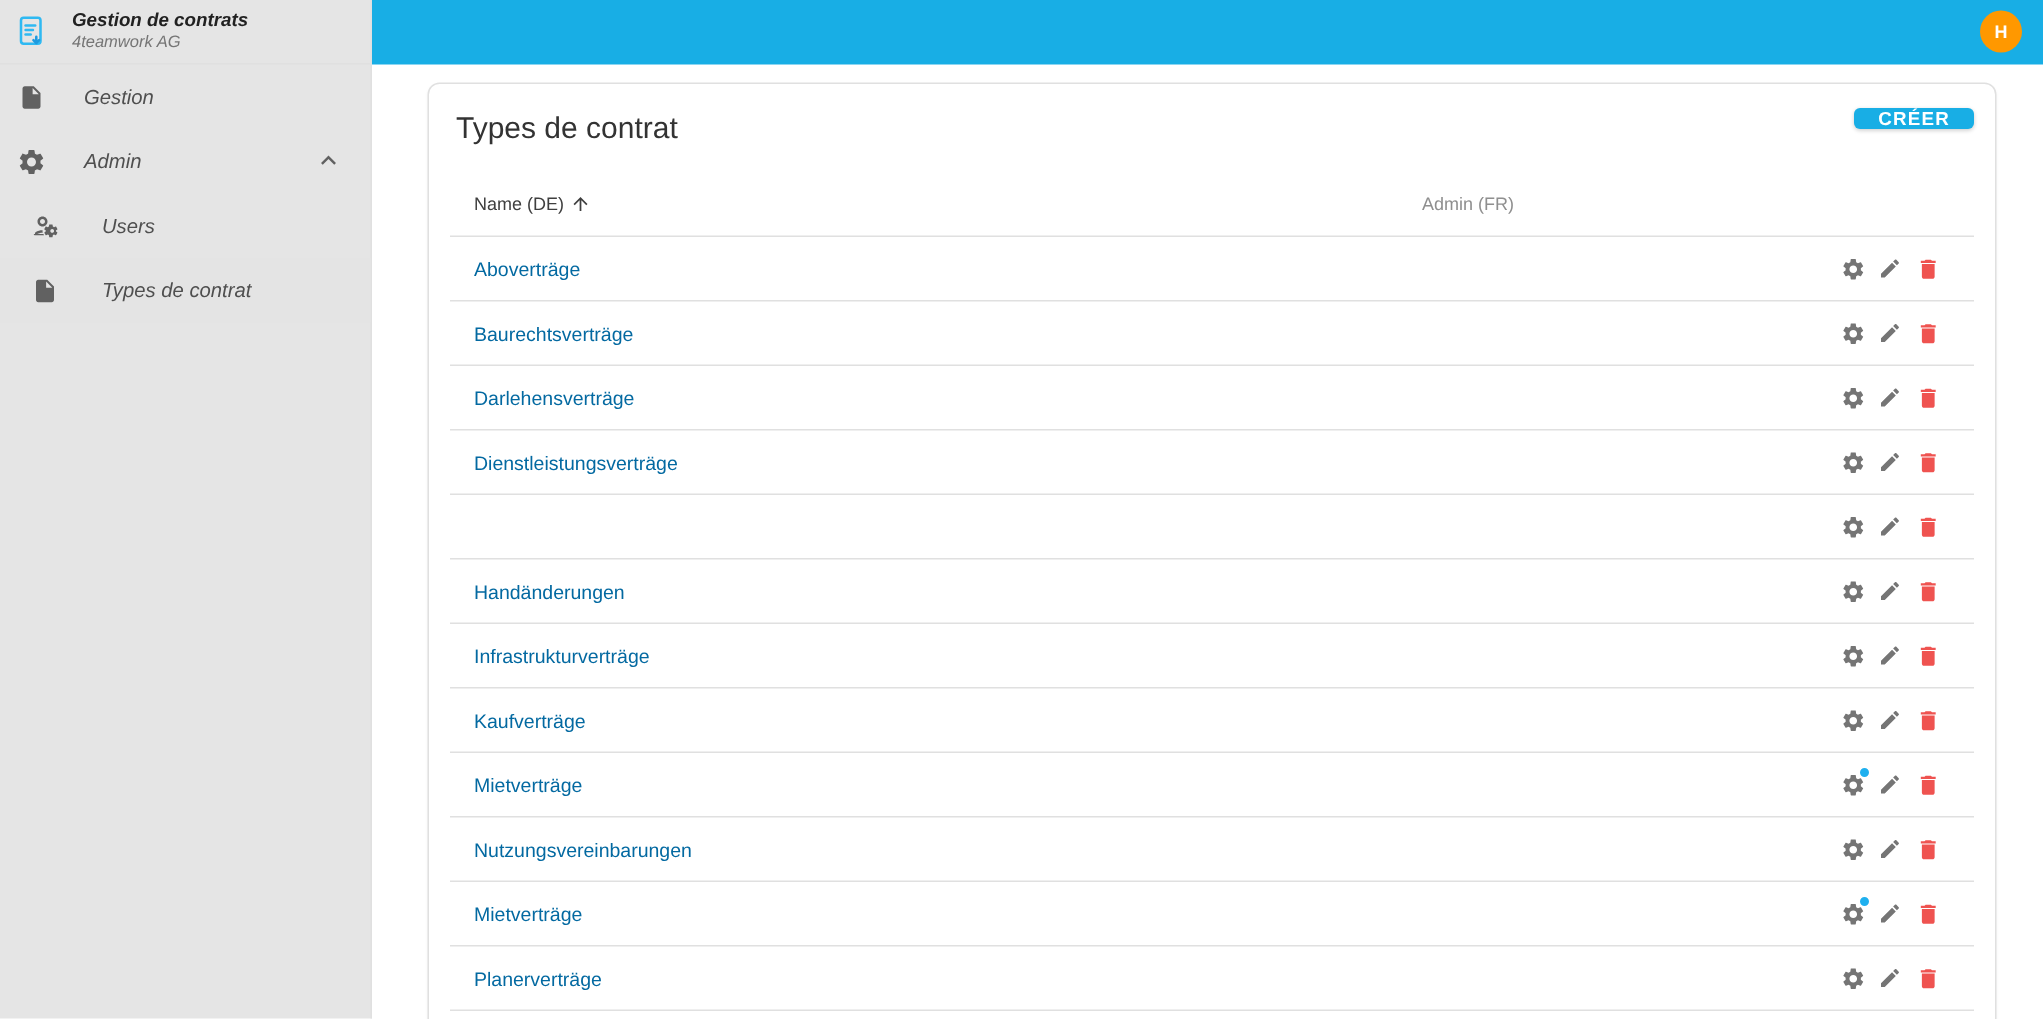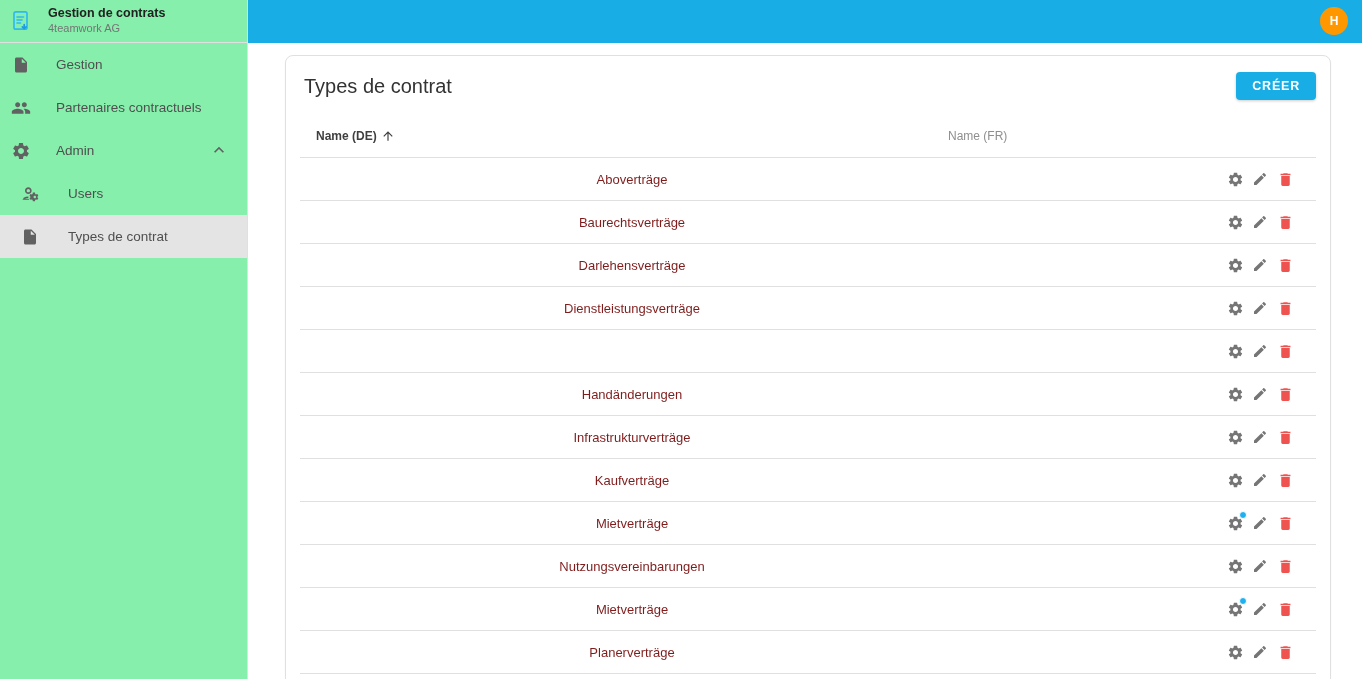--- a/index.html
+++ b/index.html
@@ -2,21 +2,21 @@
 <html style="--accent: #18aee5; --avatar: #ff9800; --delete: #ef5350;"><head>
 <meta charset="utf-8">
 <style>
   * { margin:0; padding:0; box-sizing:border-box; }
   html,body { width:1362px; height:679px; overflow:hidden; background:#fff;
     font-family:"Liberation Sans", sans-serif; }
   :root { --accent:#18aee5; --avatar:#ff9800; --delete:#ef5350; --border:#e0e0e0; }
 
   
   .sidebar { position:absolute; left:0; top:0; width:248px; height:679px;
-    background:#86efac; border-right:1px solid var(--border); z-index:3; }
+    background:#e5e5e5; border-right:1px solid var(--border); z-index:3;font-style:italic; }
   .sb-header { height:43px; display:flex; align-items:center; gap:14px;
     padding:0 10px 0 8px; border-bottom:1px solid var(--border); }
   .app-logo { width:26px; height:26px; flex:0 0 auto; display:flex; align-items:center; justify-content:center; }
   .sb-titles { display:flex; flex-direction:column; line-height:1.25; }
   .sb-title { font-size:12.5px; font-weight:700; color:#212121; }
   .sb-subtitle { font-size:11px; color:#757575; }
   .sb-item { position:relative; height:43px; display:flex; align-items:center;
     cursor:pointer; color:#4f4f4f; font-size:13.5px; }
   .sb-item .sb-icon { position:absolute; left:10px; width:22px; height:22px;
     display:flex; align-items:center; justify-content:center; }
@@ -36,34 +36,34 @@
 
   
   .main { position:absolute; left:248px; top:43px; right:0; bottom:0; background:#fff; }
   .card { position:absolute; left:37px; top:12px; width:1046px; height:660px;
     background:#fff; border:1px solid var(--border); border-radius:8px 8px 0 0;
     box-shadow:0 1px 2px rgba(0,0,0,0.04); }
   .card-head { display:flex; align-items:flex-start; justify-content:space-between;
     padding:16px 14px 0 18px; height:59px; }
   .page-title { font-size:20px; font-weight:500; color:#333; padding-top:3px; }
   .create-btn { background:var(--accent); color:#fff; border:none; border-radius:4px;
-    height:28px; padding:0 16px; font-size:12.5px; font-weight:700; letter-spacing:0.8px;
+    height:14px; padding:0 16px; font-size:12.5px; font-weight:700; letter-spacing:0.8px;
     cursor:pointer; box-shadow:0 1px 3px rgba(0,0,0,0.2);
     font-family:"Liberation Sans", sans-serif; }
 
   .table { margin:0 14px; }
   .thead { display:flex; align-items:center; height:43px; border-bottom:1px solid var(--border); }
-  .th-de { flex:0 0 648px; padding-left:16px; font-size:12px; font-weight:700; color:#3f3f3f;
+  .th-de { flex:0 0 648px; padding-left:16px; font-size:12px; font-weight:400; color:#3f3f3f;
     display:flex; align-items:center; gap:4px; cursor:pointer; }
   .th-fr { flex:1; font-size:12px; font-weight:500; color:#8f8f8f; cursor:pointer; }
   .sort-arrow svg { fill:#3f3f3f; display:block; }
 
   .trow { display:flex; align-items:center; height:43px; border-bottom:1px solid var(--border);
     cursor:pointer; }
-  .cell-de { flex:0 0 648px; padding-left:16px; font-size:13px; color:#7f1d1d;text-align:center; }
+  .cell-de { flex:0 0 648px; padding-left:16px; font-size:13px; color:#0369a1; }
   .cell-fr { flex:1; font-size:13px; color:#424242; }
   .actions { display:flex; align-items:center; gap:7px; padding-right:22px; }
   .action { position:relative; width:18px; height:18px; display:flex; align-items:center;
     justify-content:center; cursor:pointer; }
   .action svg { display:block; }
   .gear-svg { fill:#757575; }
   .edit-svg { fill:#757575; }
   .delete-svg { fill:var(--delete); }
   .badge-dot { position:absolute; top:-3px; right:-3px; width:8px; height:8px;
     border-radius:50%; background:#1fb0ef; border:1px solid #fff; display:none; }
@@ -92,28 +92,20 @@
 
   <div class="sb-item">
     <span class="sb-icon">
       <svg width="18" height="18" viewBox="0 0 24 24">
           <path d="M6 2c-1.1 0-1.99.9-1.99 2L4 20c0 1.1.89 2 1.99 2H18c1.1 0 2-.9 2-2V8l-6-6H6zm7 7V3.5L18.5 9H13z"></path>
         </svg>
     </span>
     <span class="sb-label">Gestion</span>
   </div>
 
-  <div class="sb-item">
-    <span class="sb-icon">
-      <svg width="20" height="20" viewBox="0 0 24 24">
-          <path d="M16 11c1.66 0 2.99-1.34 2.99-3S17.66 5 16 5c-1.66 0-3 1.34-3 3s1.34 3 3 3zm-8 0c1.66 0 2.99-1.34 2.99-3S9.66 5 8 5C6.34 5 5 6.34 5 8s1.34 3 3 3zm0 2c-2.33 0-7 1.17-7 3.5V19h14v-2.5c0-2.33-4.67-3.5-7-3.5zm8 0c-.29 0-.62.02-.97.05 1.16.84 1.97 1.97 1.97 3.45V19h6v-2.5c0-2.33-4.67-3.5-7-3.5z"></path>
-        </svg>
-    </span>
-    <span class="sb-label">Partenaires contractuels</span>
-  </div>
 
   <div class="sb-item">
     <span class="sb-icon">
       <svg width="20" height="20" viewBox="0 0 24 24">
           <path d="M19.14 12.94c.04-.3.06-.61.06-.94 0-.32-.02-.64-.07-.94l2.03-1.58c.18-.14.23-.41.12-.61l-1.92-3.32c-.12-.22-.37-.29-.59-.22l-2.39.96c-.5-.38-1.03-.7-1.62-.94l-.36-2.54c-.04-.24-.24-.41-.48-.41h-3.84c-.24 0-.43.17-.47.41l-.36 2.54c-.59.24-1.13.57-1.62.94l-2.39-.96c-.22-.08-.47 0-.59.22L2.74 8.87c-.12.21-.08.47.12.61l2.03 1.58c-.05.3-.09.63-.09.94s.02.64.07.94l-2.03 1.58c-.18.14-.23.41-.12.61l1.92 3.32c.12.22.37.29.59.22l2.39-.96c.5.38 1.03.7 1.62.94l.36 2.54c.05.24.24.41.48.41h3.84c.24 0 .44-.17.47-.41l.36-2.54c.59-.24 1.13-.56 1.62-.94l2.39.96c.22.08.47 0 .59-.22l1.92-3.32c.12-.22.07-.47-.12-.61l-2.01-1.58zM12 15.6c-1.98 0-3.6-1.62-3.6-3.6s1.62-3.6 3.6-3.6 3.6 1.62 3.6 3.6-1.62 3.6-3.6 3.6z"></path>
         </svg>
     </span>
     <span class="sb-label">Admin</span>
     <span class="sb-chevron">
       <svg width="20" height="20" viewBox="0 0 24 24">
@@ -155,21 +147,21 @@
     <div class="table">
       <div class="thead">
         <div class="th-de">
           <span>Name (DE)</span>
           <span class="sort-arrow">
             <svg width="14" height="14" viewBox="0 0 24 24">
                 <path d="M4 12l1.41 1.41L11 7.83V20h2V7.83l5.58 5.59L20 12l-8-8-8 8z"></path>
               </svg>
           </span>
         </div>
-        <div class="th-fr">Name (FR)</div>
+        <div class="th-fr">Admin (FR)</div>
       </div>
       <div id="tbody">
   <div class="trow">
     <div class="cell-de">Aboverträge</div>
     <div class="cell-fr"></div>
     <div class="actions">
       <span class="action">
         <svg class="gear-svg" width="17" height="17" viewBox="0 0 24 24">
                   <path d="M19.14 12.94c.04-.3.06-.61.06-.94 0-.32-.02-.64-.07-.94l2.03-1.58c.18-.14.23-.41.12-.61l-1.92-3.32c-.12-.22-.37-.29-.59-.22l-2.39.96c-.5-.38-1.03-.7-1.62-.94l-.36-2.54c-.04-.24-.24-.41-.48-.41h-3.84c-.24 0-.43.17-.47.41l-.36 2.54c-.59.24-1.13.57-1.62.94l-2.39-.96c-.22-.08-.47 0-.59.22L2.74 8.87c-.12.21-.08.47.12.61l2.03 1.58c-.05.3-.09.63-.09.94s.02.64.07.94l-2.03 1.58c-.18.14-.23.41-.12.61l1.92 3.32c.12.22.37.29.59.22l2.39-.96c.5.38 1.03.7 1.62.94l.36 2.54c.05.24.24.41.48.41h3.84c.24 0 .44-.17.47-.41l.36-2.54c.59-.24 1.13-.56 1.62-.94l2.39.96c.22.08.47 0 .59-.22l1.92-3.32c.12-.22.07-.47-.12-.61l-2.01-1.58zM12 15.6c-1.98 0-3.6-1.62-3.6-3.6s1.62-3.6 3.6-3.6 3.6 1.62 3.6 3.6-1.62 3.6-3.6 3.6z"></path>
                 </svg>

